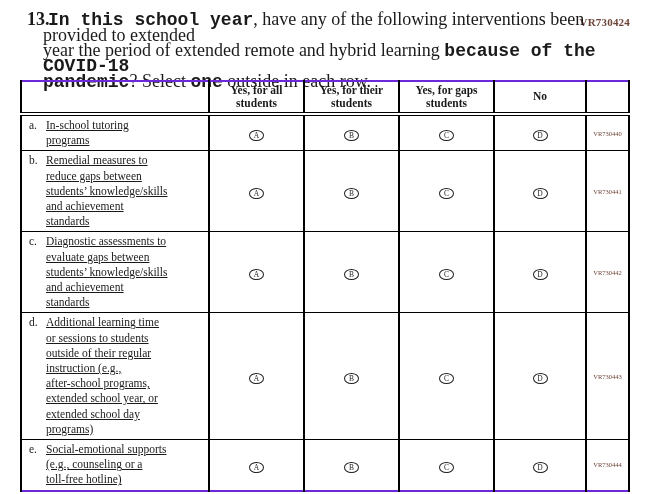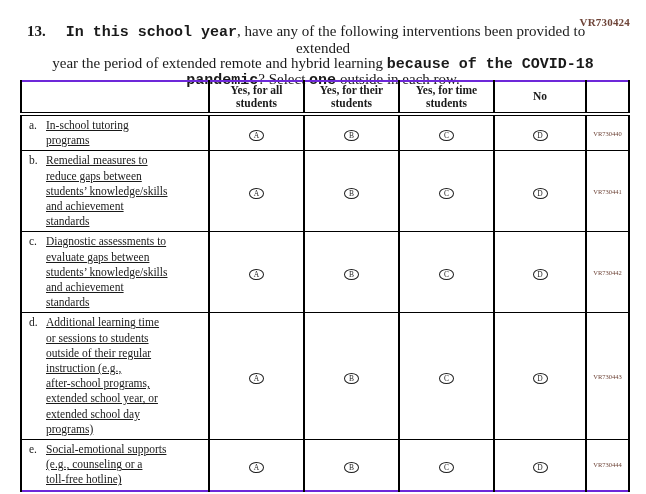--- a/index.html
+++ b/index.html
@@ -17,26 +17,25 @@
     top: 16px;
     right: 16px;
     font-size: 11px;
     color: #6e4438;
     letter-spacing: 0.2px;
     font-weight: bold;
   }
   .question {
     position: absolute;
     left: 43px;
-    top: 24px;
+    top: 12px;
     width: 560px;
-    font-size: 15px;
+    font-size: 18px;
     line-height: 14.8px;
     text-indent: 5px;
-    text-align: center;
   }
   .qnum {
     position: absolute;
     left: -16px;
     font-weight: bold;
     text-indent: 0;
   }
   .b { font-weight: bold; font-family: Liberation Mono, monospace; }
   table.qtable {
     position: absolute;
@@ -122,21 +121,21 @@
       <col style="width:92px">
       <col style="width:43px">
     </colgroup>
     <thead>
       <tr class="hrow">
         <th></th>
         <th>Yes, for all
 students</th>
         <th>Yes, for their
 students</th>
-        <th>Yes, for time
+        <th>Yes, for gaps
 students</th>
         <th>No</th>
         <th></th>
       </tr>
     </thead>
     <tbody>
       <tr class="row-a">
         <td class="lbl">
           <div class="lblwrap">
             <span class="rletter">a.</span>

